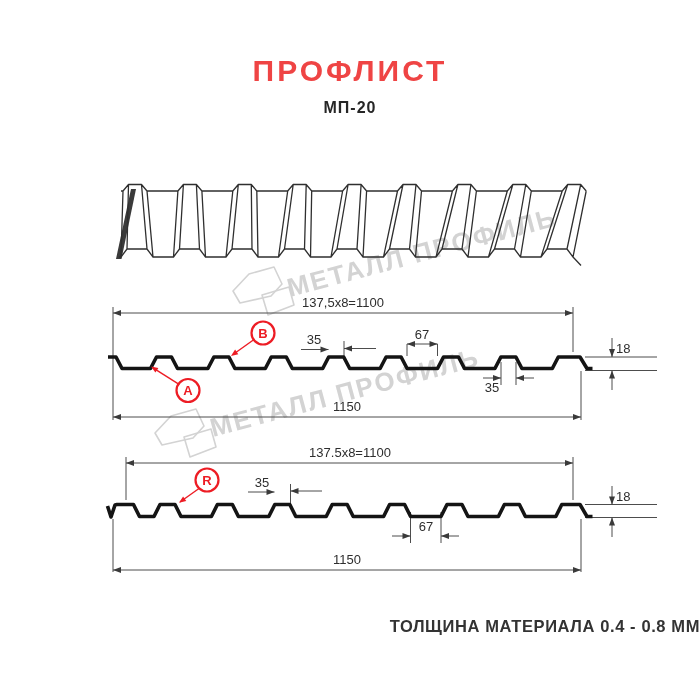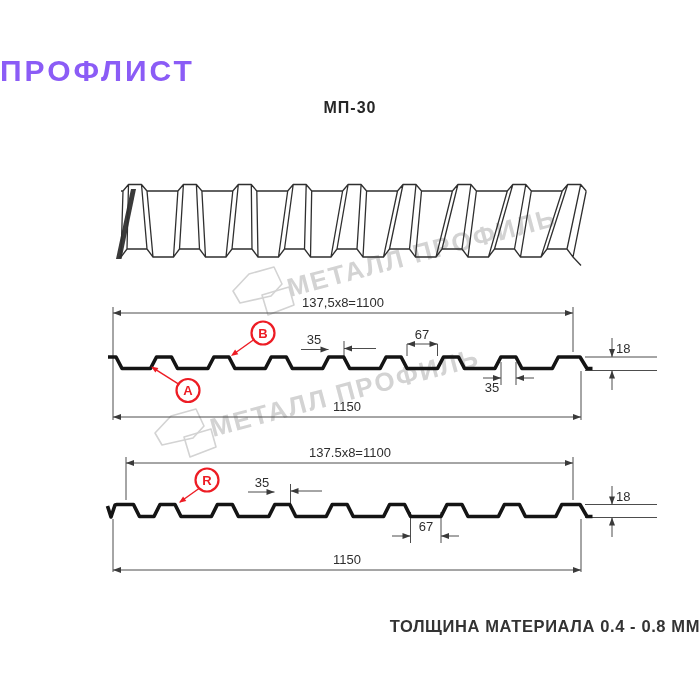--- a/index.html
+++ b/index.html
@@ -1,40 +1,40 @@
 <!DOCTYPE html>
 <html><head>
 <meta charset="utf-8">
 <style>
   html,body{margin:0;padding:0;background:#ffffff;}
   body{width:700px;height:700px;position:relative;overflow:hidden;
        font-family:"Liberation Sans", sans-serif;}
-  .title{position:absolute;top:54px;left:0;width:700px;
-         font-size:30px;font-weight:900;letter-spacing:3px;color:#8b5cf6;}
+  .title{position:absolute;top:54px;left:0;width:700px;text-align:center;
+         font-size:30px;font-weight:900;letter-spacing:3px;color:#ef4444;}
   .subtitle{position:absolute;top:99px;left:0;width:700px;text-align:center;
             font-size:16px;font-weight:700;letter-spacing:1px;color:#262626;}
   .footer{position:absolute;top:617px;left:0;width:700px;text-align:right;
           font-size:16.5px;font-weight:600;letter-spacing:0.6px;color:#333333;}
   svg{position:absolute;left:0;top:0;}
   .dimtxt{font-family:"Liberation Sans",sans-serif;font-size:13px;fill:#2e2e2e;}
   .lbltxt{font-family:"Liberation Sans",sans-serif;font-size:13px;font-weight:700;fill:#ed1c24;}
   .wmtxt{font-family:"Liberation Sans",sans-serif;font-size:26px;font-weight:700;
          letter-spacing:2px;fill:#d3d3d3;}
   .thin{stroke:#4d4d4d;stroke-width:1;fill:none;}
   .thick{stroke:#141414;stroke-width:3.6;fill:none;stroke-linejoin:round;}
   .sheet{stroke:#2f2f2f;stroke-width:1.3;fill:none;stroke-linejoin:round;}
   .red{stroke:#ed1c24;stroke-width:2.2;fill:none;}
   .redline{stroke:#ed1c24;stroke-width:1.4;fill:none;}
   .wm{stroke:#d3d3d3;stroke-width:1.6;fill:none;stroke-linejoin:round;}
 </style>
 </head>
 <body>
 
 <div class="title">ПРОФЛИСТ</div>
-<div class="subtitle">МП-30</div>
+<div class="subtitle">МП-20</div>
 
 <svg width="700" height="700" viewBox="0 0 700 700">
   <defs>
     <path id="tri-r" d="M-8,-3 L0,0 L-8,3 Z" fill="#3a3a3a"></path>
     <path id="tri-l" d="M8,-3 L0,0 L8,3 Z" fill="#3a3a3a"></path>
     <path id="tri-u" d="M-3,8 L0,0 L3,8 Z" fill="#3a3a3a"></path>
     <path id="tri-d" d="M-3,-8 L0,0 L3,-8 Z" fill="#3a3a3a"></path>
   </defs>
 
   <g>

